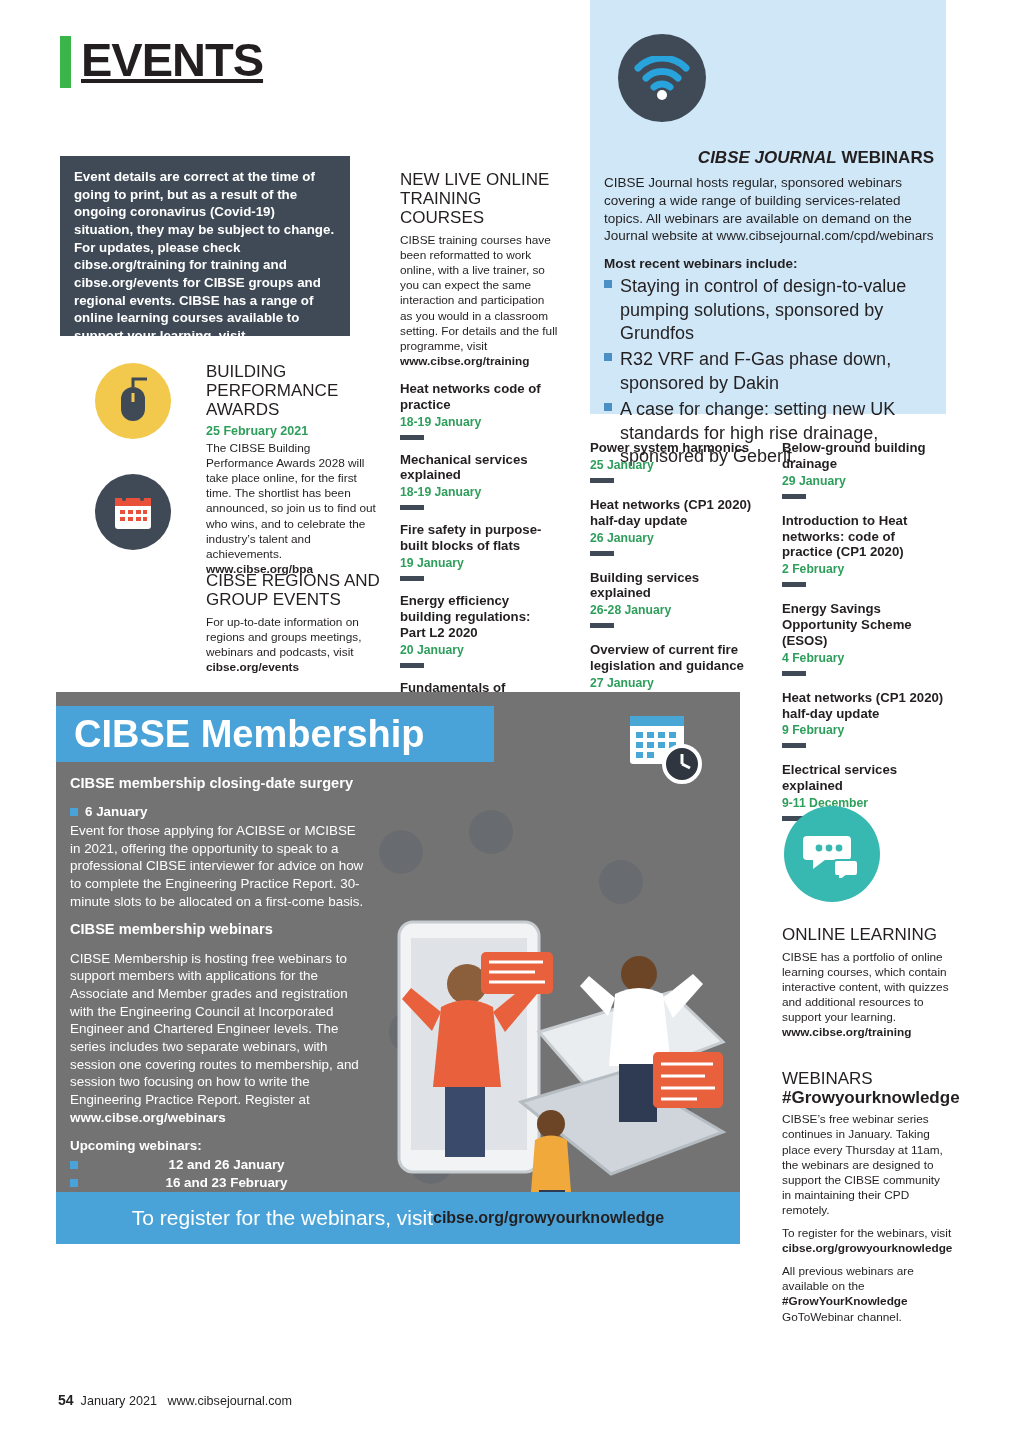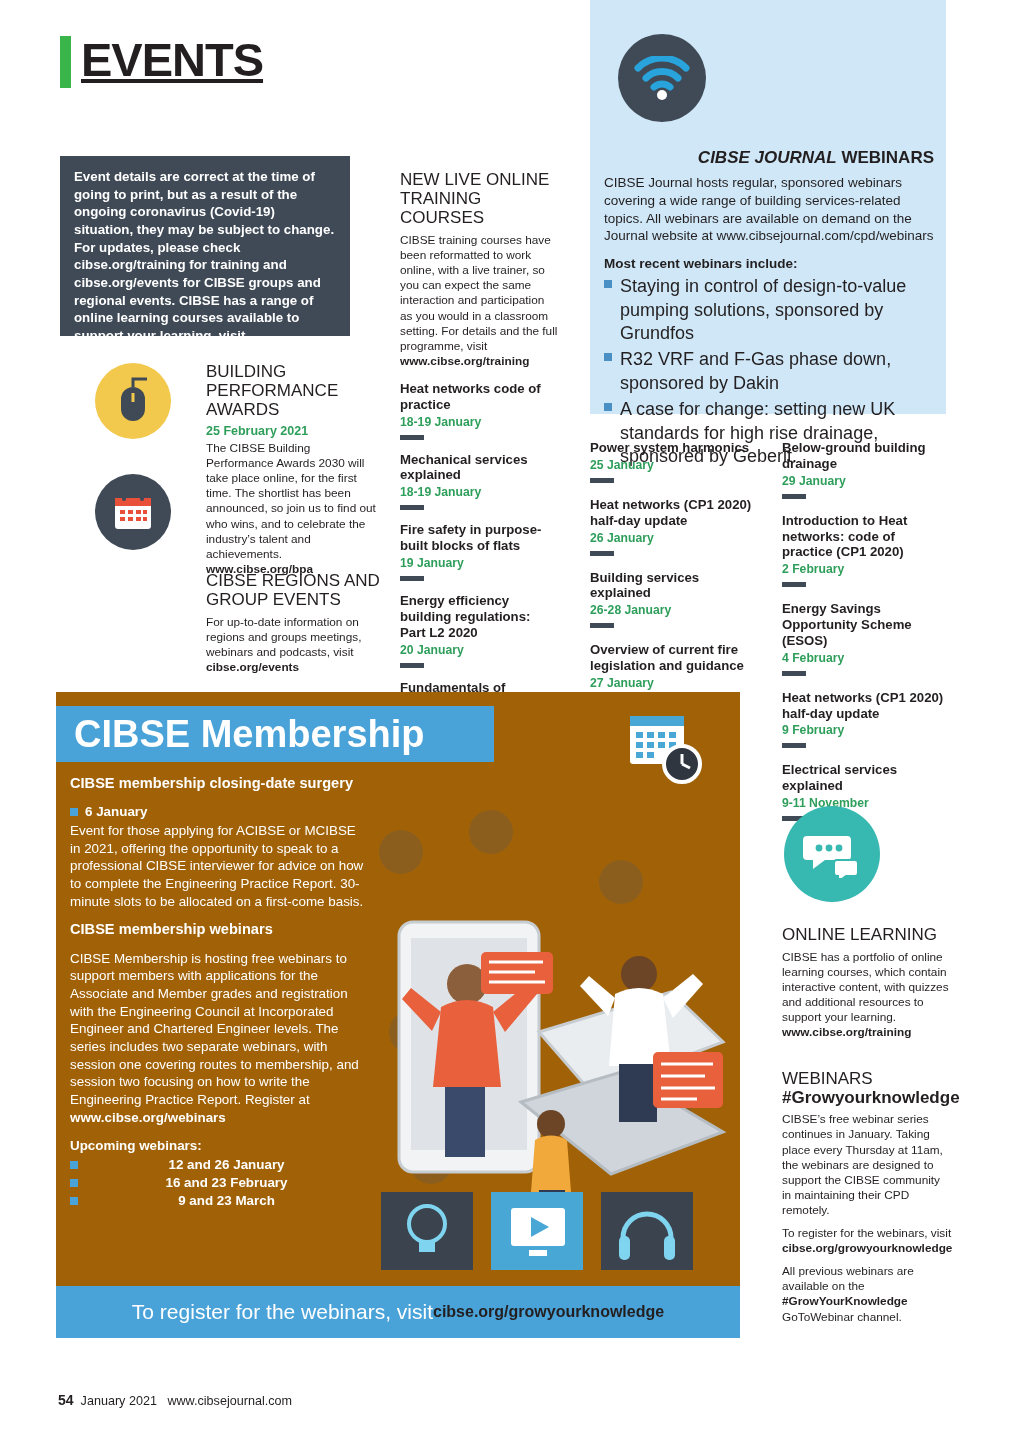--- a/index.html
+++ b/index.html
@@ -89,22 +89,22 @@
   .dash { width:24px; height:5px; background:#3f4a56; margin-top:6px; }
 
   
   .col-mid { position:absolute; left:590px; top:440px; width:170px; }
   .col-right { position:absolute; left:782px; top:440px; width:165px; }
   .col-mid .course:first-child, .col-right .course:first-child { margin-top:0; }
   .col-mid .course, .col-right .course { margin-top:14px; }
 
   
   .membership {
-    position:absolute; left:56px; top:692px; width:684px; height:646px;
-    background:#a16207; overflow:hidden;
+    position:absolute; left:56px; top:692px; width:684px; height:552px;
+    background:#737373; overflow:hidden;
   }
   .memb-banner {
     position:absolute; left:0; top:14px; width:438px; height:56px;
     background:#4aa3d8;
     display:flex; align-items:center;
   }
   .memb-banner h2 {
     color:#fff; font-size:38px; font-weight:bold; padding-left:18px; line-height:1;
   }
   .memb-cal {
@@ -224,21 +224,21 @@
           <rect x="16" y="25" width="5" height="4"></rect>
         <rect x="24" y="25" width="5" height="4"></rect>
           <rect x="31" y="25" width="4" height="4"></rect>
       </g>
     </svg>
   </div>
 
   <div class="bpa-text">
     <h3>BUILDING PERFORMANCE AWARDS</h3>
     <div class="date-green">25 February 2021</div>
-    <p>The CIBSE Building Performance Awards 2030 will take place online, for the first time. The shortlist has been announced, so join us to find out who wins, and to celebrate the industry’s talent and achievements.</p>
+    <p>The CIBSE Building Performance Awards 2028 will take place online, for the first time. The shortlist has been announced, so join us to find out who wins, and to celebrate the industry’s talent and achievements.</p>
     <div class="url">www.cibse.org/bpa</div>
   </div>
 
   <div class="regions">
     <h3>CIBSE REGIONS AND GROUP EVENTS</h3>
     <p>For up-to-date information on regions and groups meetings, webinars and podcasts, visit</p>
     <p class="url">cibse.org/events</p>
   </div>
 
   <div class="col-training">
@@ -312,21 +312,21 @@
       <div class="date">4 February</div>
       <div class="dash"></div>
     </div>
     <div class="course">
       <div class="name">Heat networks (CP1 2020) half-day update</div>
       <div class="date">9 February</div>
       <div class="dash"></div>
     </div>
     <div class="course">
       <div class="name">Electrical services explained</div>
-      <div class="date">9-11 November</div>
+      <div class="date">9-11 December</div>
       <div class="dash"></div>
     </div>
   </div>
 
   <div class="membership">
 
     <div class="illus">
       <svg width="360" height="470" viewBox="0 0 360 470">
         <g opacity="0.25" fill="#4b5664">
           <circle cx="30" cy="50" r="22"></circle>

